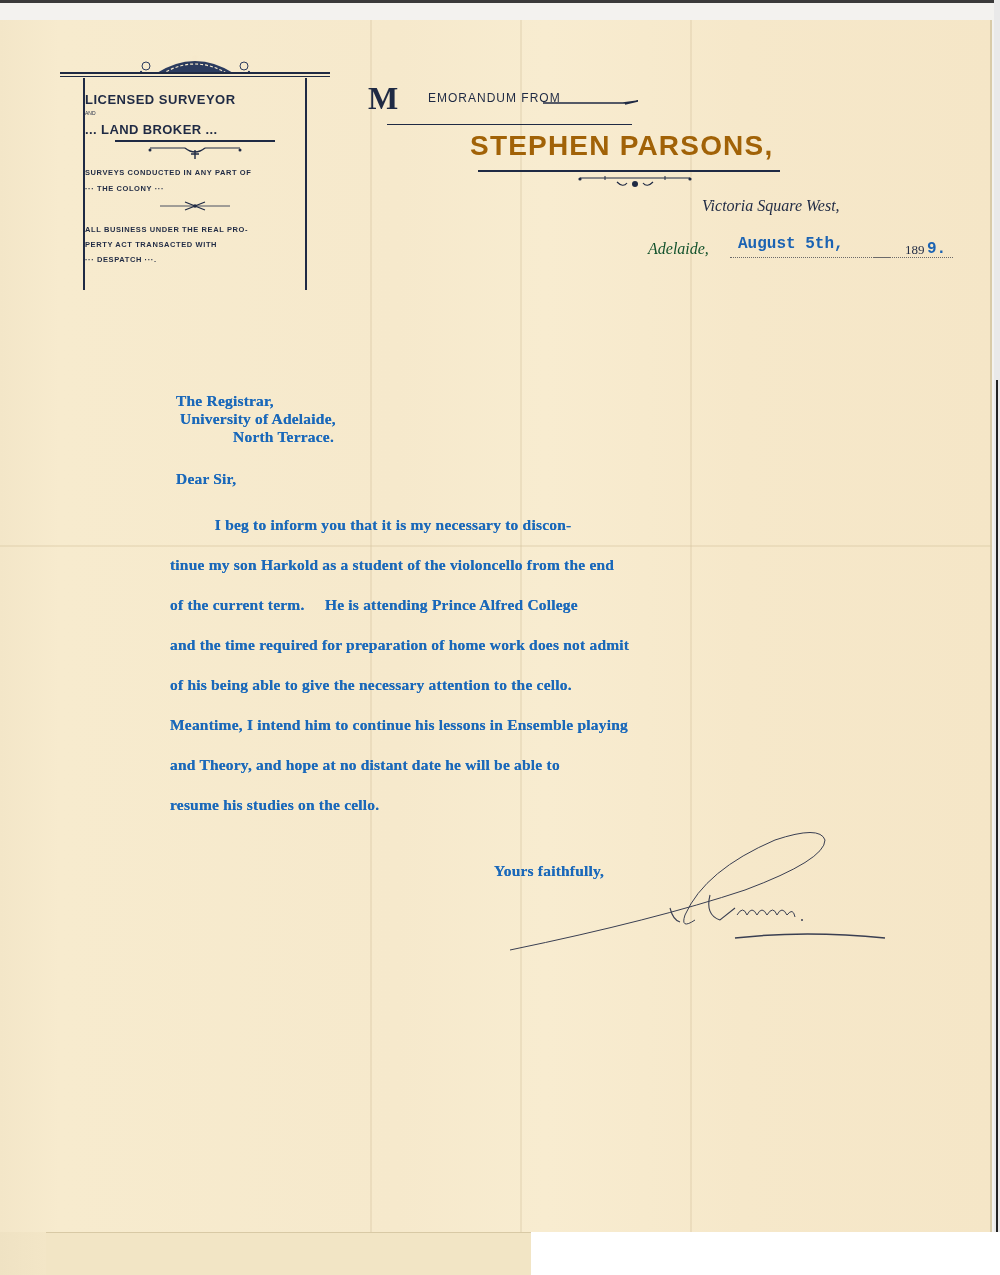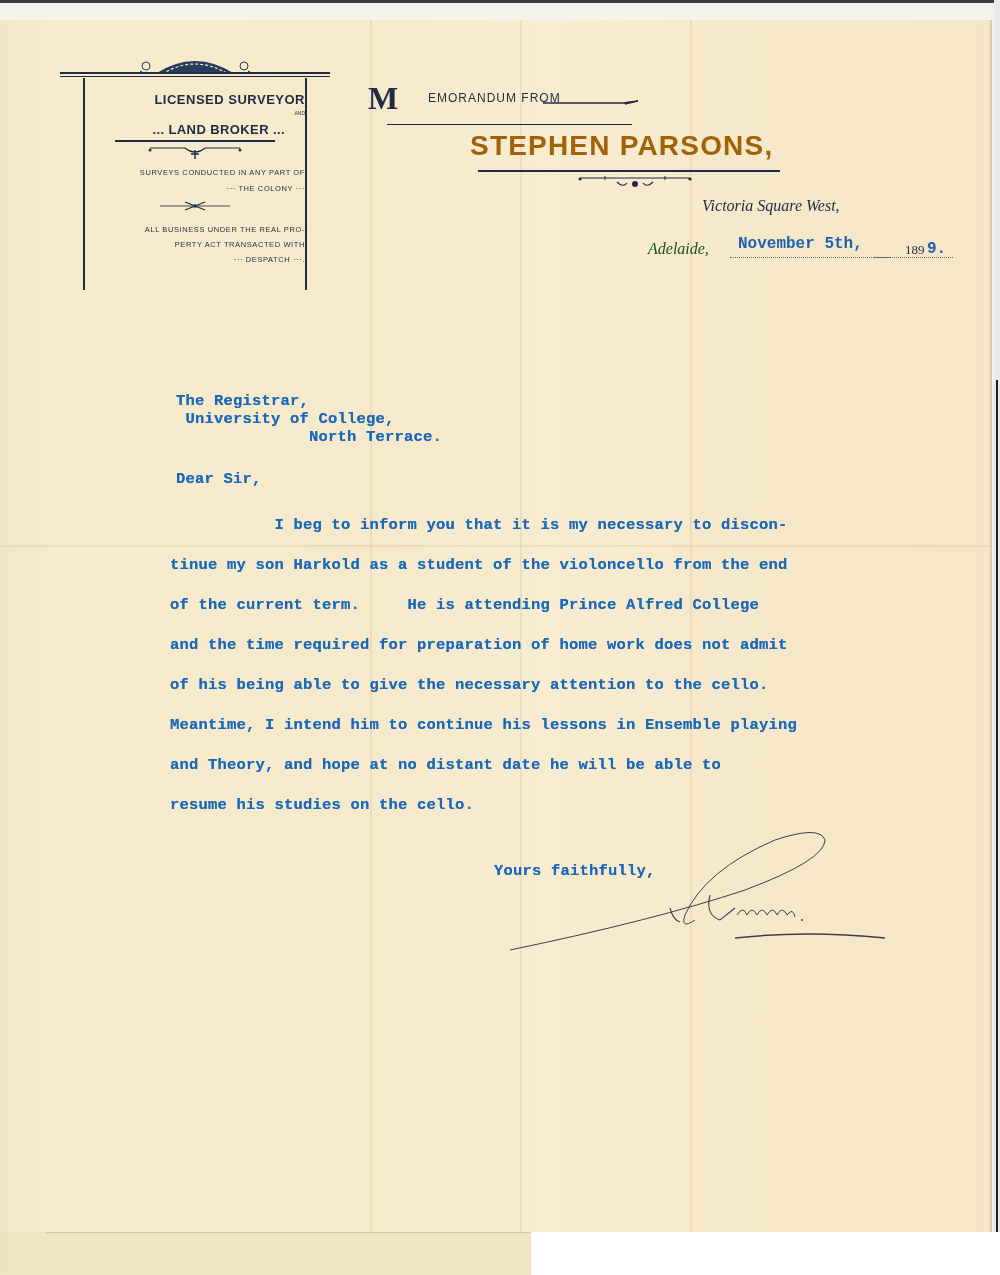--- a/index.html
+++ b/index.html
@@ -28,52 +28,52 @@
   
   .under-sheet {
     position: absolute; left: 46px; top: 1232px; width: 485px; height: 43px;
     background: #f2e5c5; border-top: 1px solid #d8c9a5; border-right: 1px solid #e4d8bb;
   }
   .white-corner { position: absolute; left: 531px; top: 1232px; width: 469px; height: 43px; background: #ffffff; }
 
   
   .lh-box {
     position: absolute; left: 85px; top: 70px; width: 220px; height: 220px;
-    color: #1f2a44; font-family: "Liberation Sans", sans-serif; text-align: right; padding-left: 16px;
+    color: #1f2a44; font-family: "Liberation Sans", sans-serif; text-align: left; padding-left: 16px;
   }
   .lh-topline { position: absolute; left: -25px; top: 2px; width: 270px; height: 2px; background: #1f2a44; }
   .lh-topline2 { position: absolute; left: -25px; top: 6px; width: 270px; height: 1px; background: #1f2a44; }
   .lh-side { position: absolute; top: 8px; width: 2px; height: 212px; background: #1f2a44; }
   .lh-arch { position: absolute; left: 55px; top: -18px; width: 110px; height: 22px; }
   .lh-line1 { position: absolute; left: 0; width: 220px; top: 22px; font-size: 13px; font-weight: bold; letter-spacing: 0.5px; }
   .lh-and { position: absolute; left: 0; width: 220px; top: 40px; font-size: 5px; }
   .lh-line2 { position: absolute; left: 0; width: 200px; top: 52px; font-size: 13px; font-weight: bold; letter-spacing: 0.4px; }
   .lh-underline { position: absolute; left: 30px; top: 70px; width: 160px; height: 2px; background: #1f2a44; }
   .lh-orn1 { position: absolute; left: 60px; top: 74px; width: 100px; height: 16px; }
-  .lh-small { position: absolute; left: 0; width: 220px; font-size: 7.5px; letter-spacing: 0.6px; }
+  .lh-small { position: absolute; left: 0; width: 220px; font-size: 7.5px; letter-spacing: 0.6px; font-weight: bold; }
   .lh-orn2 { position: absolute; left: 75px; top: 131px; width: 70px; height: 10px; }
 
   
   .memo-title { position: absolute; left: 368px; top: 84px; color: #1f2a44; font-family: "Liberation Sans", sans-serif; }
   .memo-big-m { position: absolute; left: 0; top: -4px; font-family: "Liberation Serif", serif; font-size: 32px; font-weight: bold; }
   .memo-text { position: absolute; left: 22px; top: 7px; font-size: 12px; letter-spacing: 1px; white-space: nowrap; margin-left: 38px; }
   .memo-rule { position: absolute; left: 19px; top: 40px; width: 245px; height: 1px; background: #1f2a44; }
   .memo-flourish { position: absolute; left: 175px; top: 15px; width: 95px; height: 6px; }
   .name-title { position: absolute; left: 470px; top: 130px; color: #a16207; font-family: "Liberation Sans", sans-serif; font-size: 28px; font-weight: bold; letter-spacing: 1.2px; white-space: nowrap; }
   .name-rule { position: absolute; left: 478px; top: 170px; width: 302px; height: 2px; background: #1f2a44; }
   .name-orn { position: absolute; left: 575px; top: 174px; width: 120px; height: 16px; }
   .address1 { position: absolute; left: 702px; top: 197px; color: #1f2a44; font-family: "Liberation Serif", serif; font-size: 16px; font-style: italic; white-space: nowrap; }
   .address2 { position: absolute; left: 648px; top: 240px; color: #14532d; font-family: "Liberation Serif", serif; font-size: 16px; font-style: italic; white-space: nowrap; }
   .date-dots { position: absolute; top: 257px; height: 0; border-bottom: 1px dotted #6b6a6a; }
   .date-typed { position: absolute; left: 738px; top: 235px; color: #1b63b3; font-family: "Liberation Mono", monospace; font-size: 16px; font-weight: bold; white-space: nowrap; }
   .year-pre { position: absolute; left: 905px; top: 242px; color: #1f2a44; font-family: "Liberation Serif", serif; font-size: 13px; }
   .year-typed { position: absolute; left: 927px; top: 240px; color: #1b63b3; font-family: "Liberation Mono", monospace; font-size: 16px; font-weight: bold; }
 
   
-  .typed { position: absolute; color: #1b68b8; font-family: Liberation Mono, monospace; font-size: 15.5px; font-weight: bold; white-space: pre; letter-spacing: 0.2px; text-shadow: 0 0 0.6px #3f87cf; }
+  .typed { position: absolute; color: #1b68b8; font-family: Liberation Serif, serif; font-size: 15.5px; font-weight: bold; white-space: pre; letter-spacing: 0.2px; text-shadow: 0 0 0.6px #3f87cf; }
   .signature { position: absolute; left: 505px; top: 820px; width: 400px; height: 150px; }
 </style>
 </head>
 <body>
 
 <div class="scan-bg"></div>
 <div class="scan-topbar"></div>
 <div class="scan-rightbar"></div>
 <div class="scan-rightline"></div>
 
@@ -136,26 +136,26 @@
   <path d="M5 4 H115 M30 2 V6 M90 2 V6" stroke="#1f2a44" stroke-width="1"></path>
   <circle cx="5" cy="5" r="1.6" fill="#1f2a44"></circle>
     <circle cx="115" cy="5" r="1.6" fill="#1f2a44"></circle>
   <path d="M42 8 Q48 14 52 9 M78 8 Q72 14 68 9" stroke="#1f2a44" stroke-width="1.2" fill="none"></path>
   <circle cx="60" cy="10" r="3" fill="#1f2a44"></circle>
 </svg>
 <div class="address1">Victoria Square West,</div>
 <div class="address2">Adelaide,</div>
 <div class="date-dots" style="left:730px; width:160px"></div>
 <div class="date-dots" style="left:873px; width:80px"></div>
-<div class="date-typed">November 5th,</div>
+<div class="date-typed">August 5th,</div>
 <div class="year-pre">189</div>
 <div class="year-typed">9.</div>
 
 <div class="typed" style="left:176px; top:392px">The Registrar,</div>
-<div class="typed" style="left:176px; top:410px"> University of College,</div>
+<div class="typed" style="left:176px; top:410px"> University of Adelaide,</div>
 <div class="typed" style="left:176px; top:428px">              North Terrace.</div>
 <div class="typed" style="left:176px; top:470px">Dear Sir,</div>
 
 <div class="typed" style="left:170px; top:516px">           I beg to inform you that it is my necessary to discon-</div>
 <div class="typed" style="left:170px; top:556px">tinue my son Harkold as a student of the violoncello from the end</div>
 <div class="typed" style="left:170px; top:596px">of the current term.     He is attending Prince Alfred College</div>
 <div class="typed" style="left:170px; top:636px">and the time required for preparation of home work does not admit</div>
 <div class="typed" style="left:170px; top:676px">of his being able to give the necessary attention to the cello.</div>
 <div class="typed" style="left:170px; top:716px">Meantime, I intend him to continue his lessons in Ensemble playing</div>
 <div class="typed" style="left:170px; top:756px">and Theory, and hope at no distant date he will be able to</div>

